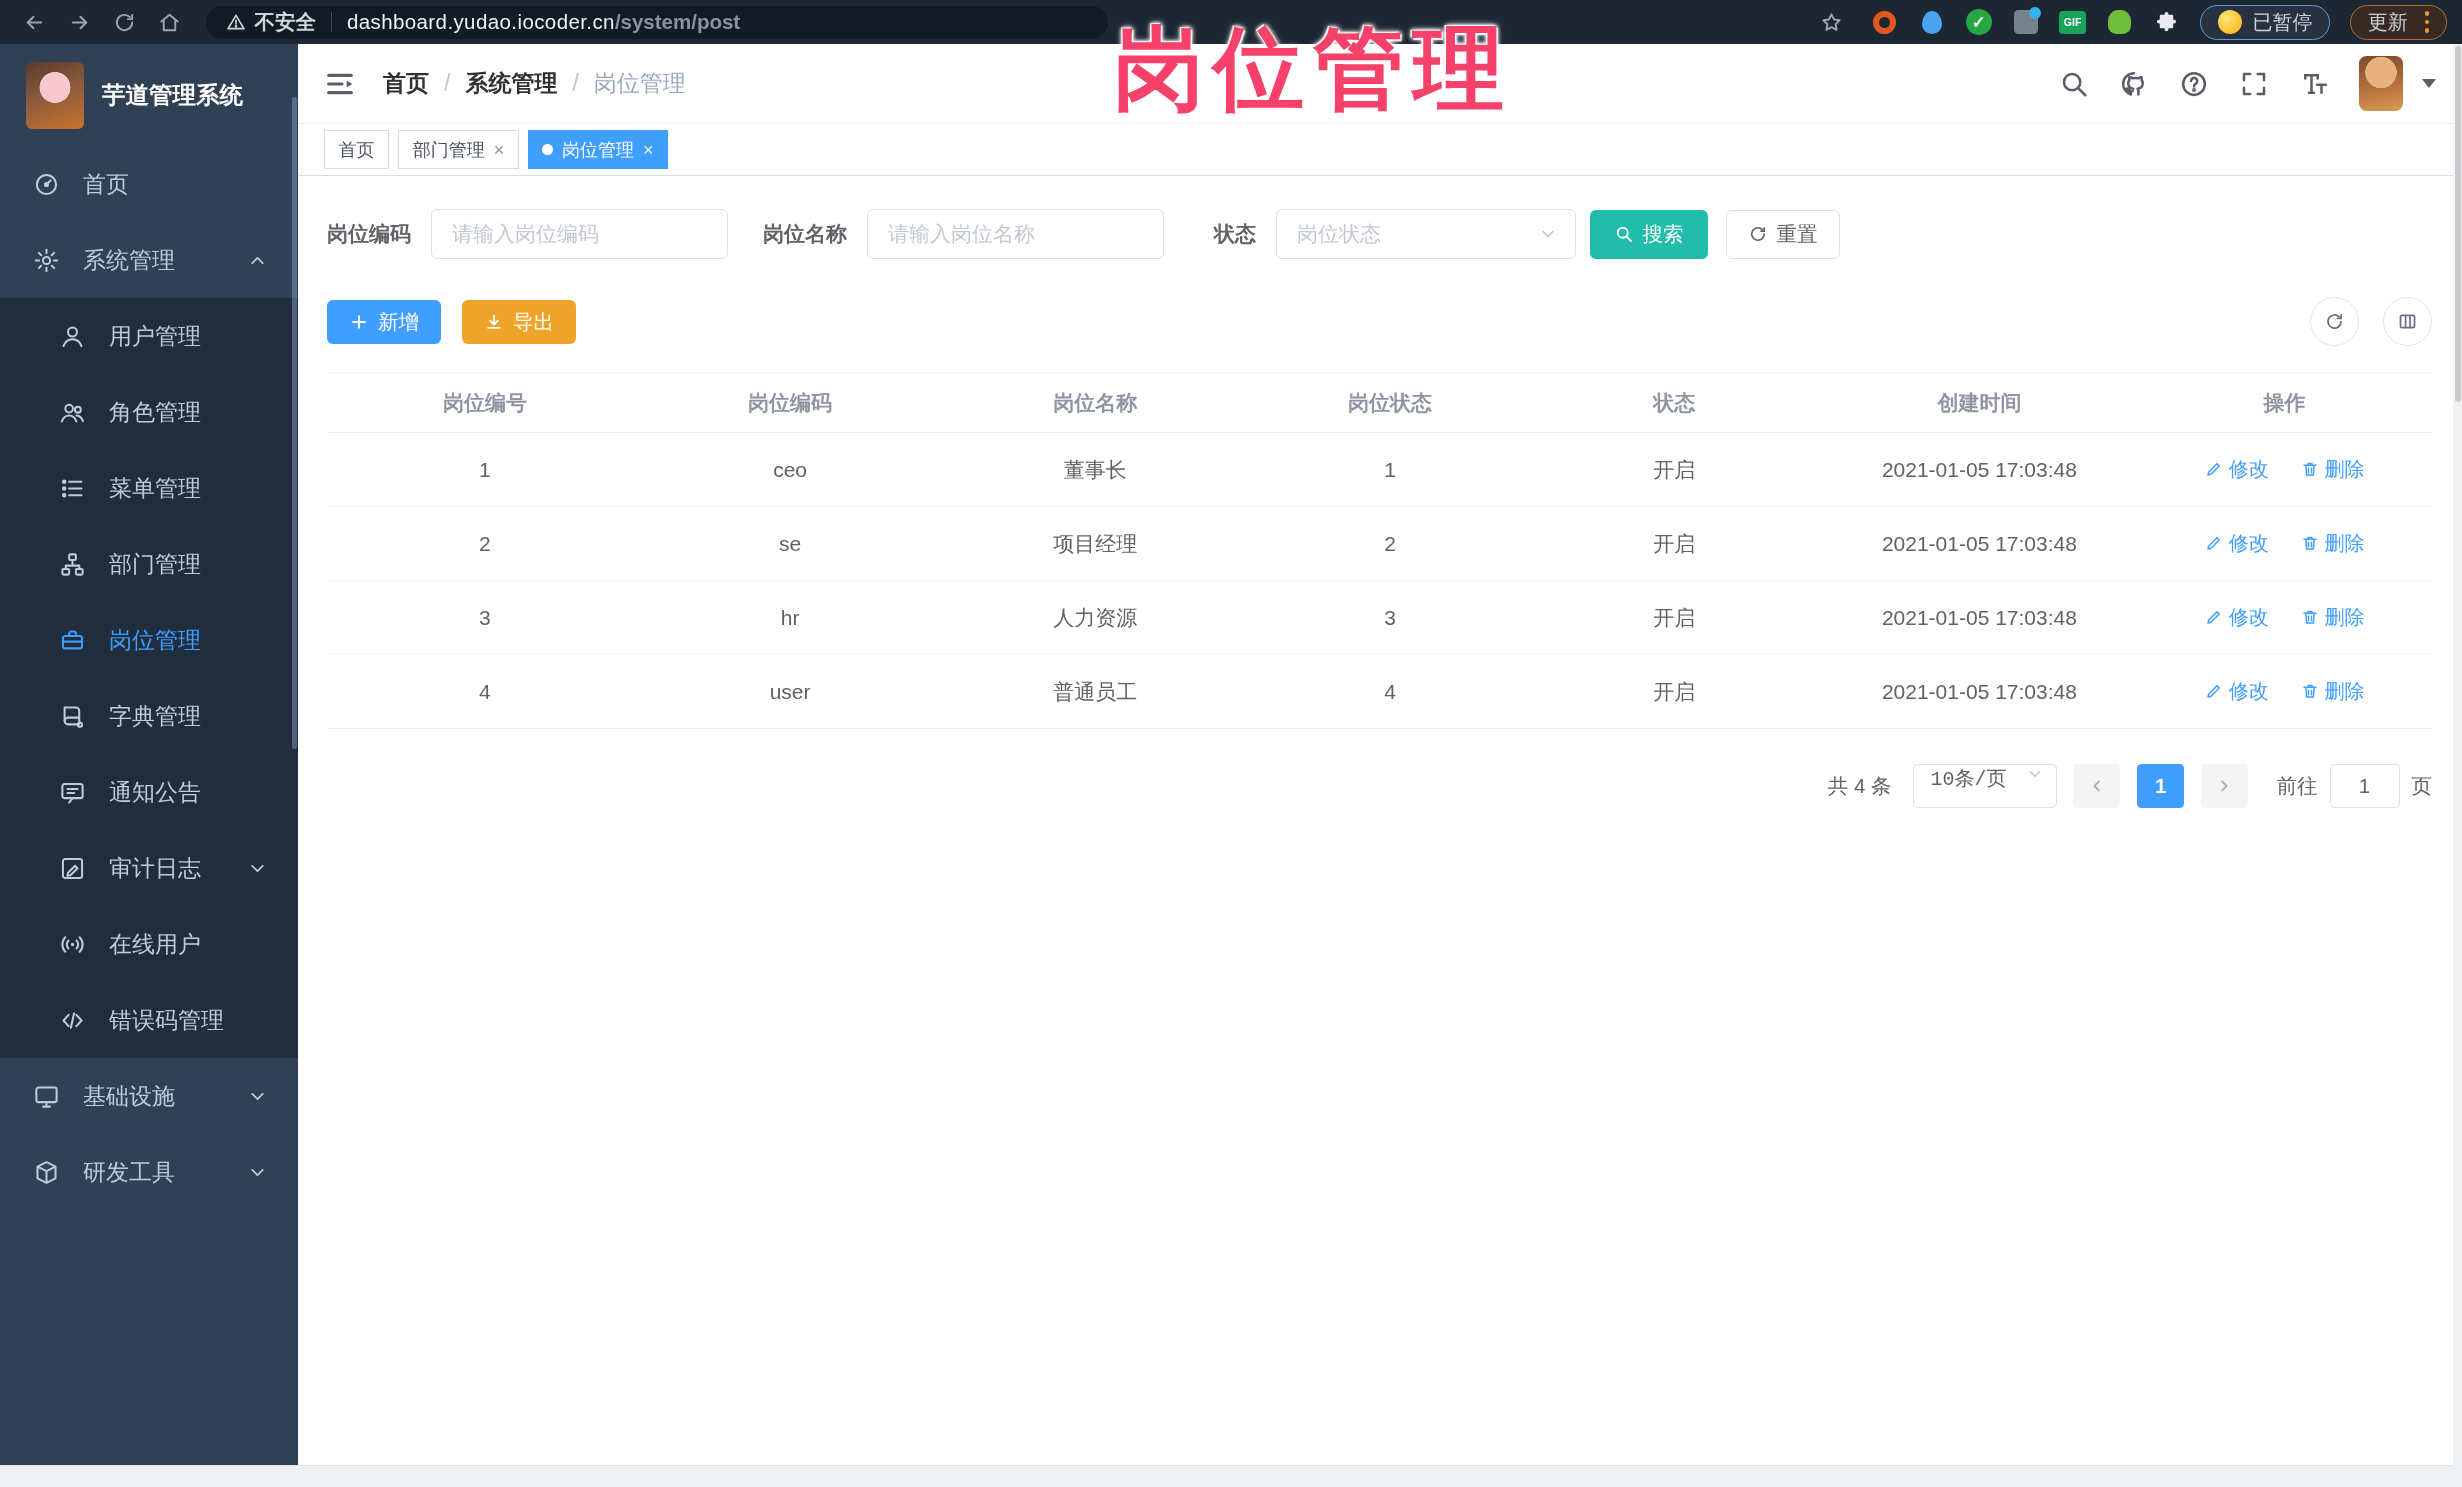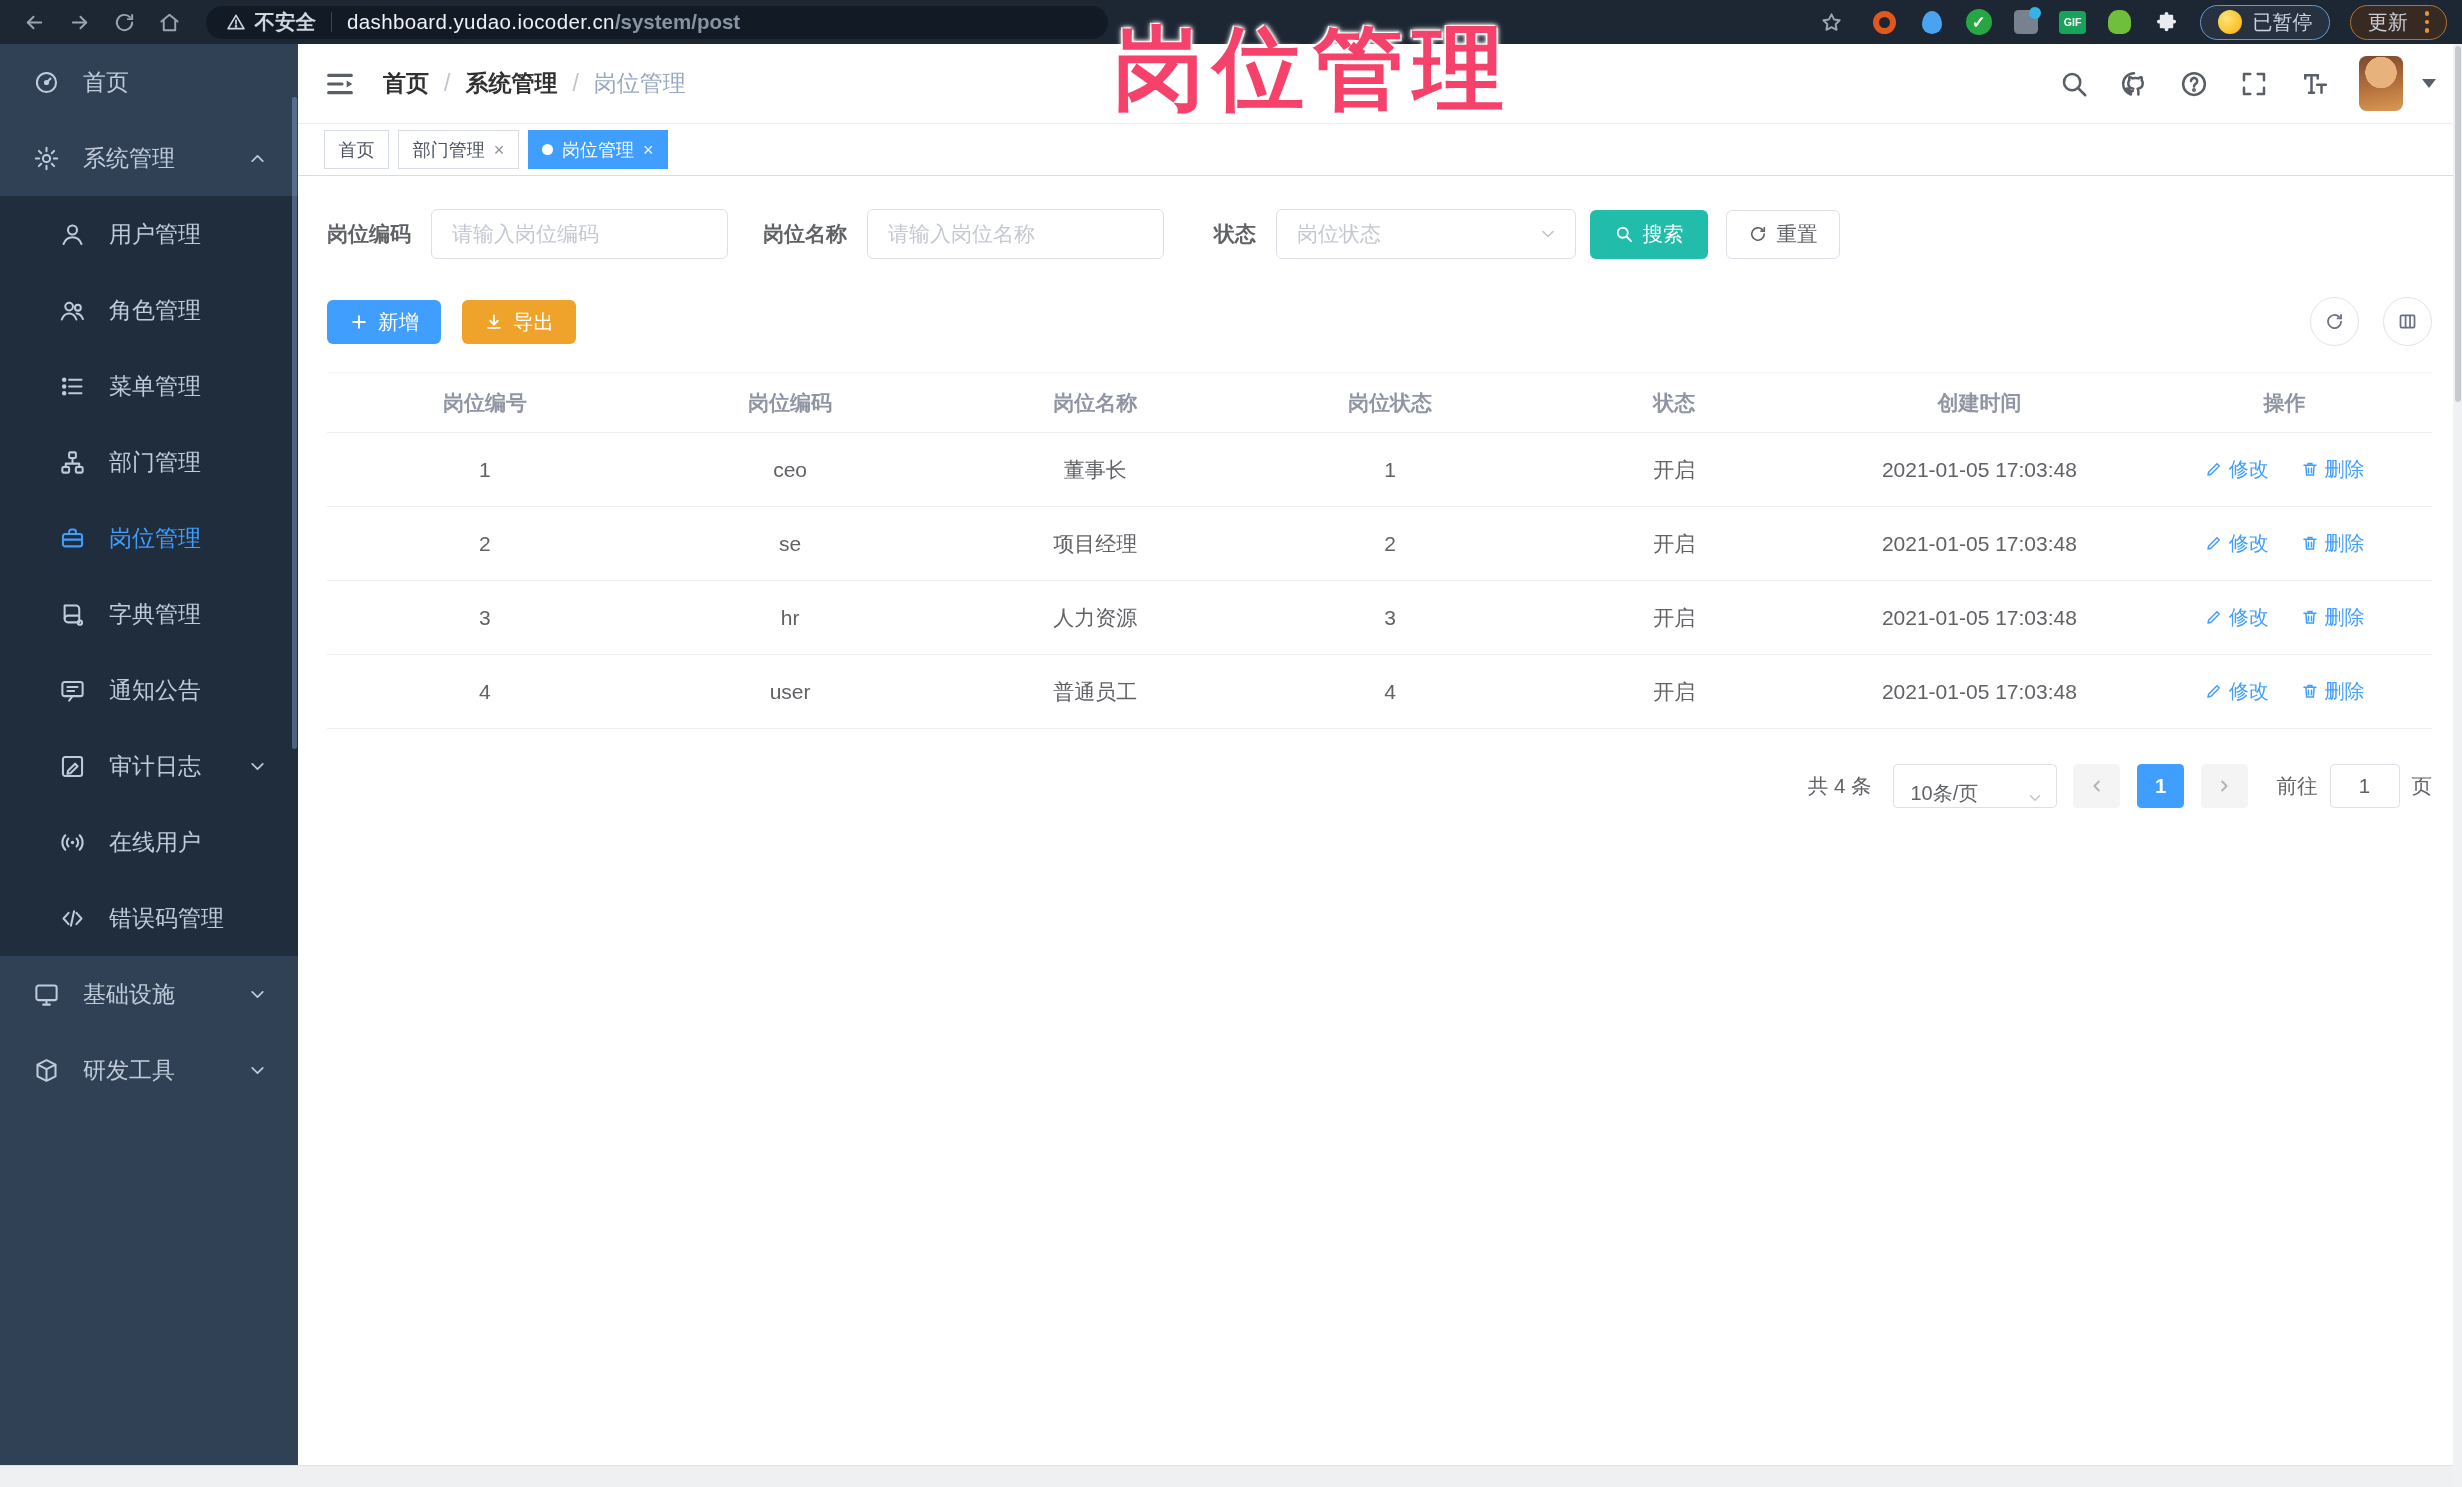--- a/index.html
+++ b/index.html
@@ -105,21 +105,21 @@
   .t-head { height:61px; font-weight:700; color:#8f95a3; border-top:0.8px solid #f2f4f8; }
   .t-cell { text-align:center; padding:0 7.6px; overflow:hidden; white-space:nowrap; }
   .c1{width:15%;} .c2{width:14%;} .c3{width:15%;} .c4{width:13%;} .c5{width:14%;} .c6{width:15%;} .c7{width:14%;}
   .op-link { display:inline-flex; align-items:center; gap:6px; color:#409eff; font-size:20px; cursor:pointer; }
   .op-link + .op-link { margin-left:26px; }
   .op-link svg { width:18px; height:18px; }
 
   
   .pagination { display:flex; align-items:center; justify-content:flex-end; margin-top:35px; gap:16.7px; font-size:20.5px; color:#606266; }
   .pg-total { margin-right:4.5px; }
-  .pg-size { width:164px; height:44px; border:0.8px solid #dcdfe6; border-radius:4.5px; display:flex; align-items:flex-end; justify-content:space-between; padding:0 12px 0 16.7px; font-size:20px; color:#606266; background:#fff; cursor:pointer; }
+  .pg-size { width:144px; height:44px; border:0.8px solid #dcdfe6; border-radius:4.5px; display:flex; align-items:flex-start; justify-content:space-between; padding:0 12px 0 16.7px; font-size:20px; color:#606266; background:#fff; cursor:pointer;font-family:Liberation Mono, monospace; }
   .pg-size svg { width:18px; height:18px; color:#c0c4cc; }
   .pg-btn { width:47px; height:44px; border-radius:4.5px; background:#f4f4f5; color:#aeb2bb; display:flex; align-items:center; justify-content:center; cursor:pointer; }
   .pg-btn svg { width:18px; height:18px; }
   .pg-num { width:47px; height:44px; border-radius:4.5px; background:#409eff; color:#fff; font-weight:700; display:flex; align-items:center; justify-content:center; cursor:pointer; }
   .pg-goto { display:flex; align-items:center; gap:12px; margin-left:12px; }
   .pg-input { width:70px; height:44px; border:0.8px solid #dcdfe6; border-radius:4.5px; text-align:center; font-size:20.5px; color:#606266; outline:none; font-family:inherit; }
 
   
   .watermark { position:absolute; left:1113px; top:7.6px; z-index:60; font-size:91px; font-weight:800; letter-spacing:9px; color:#f6426a; white-space:nowrap;
     text-shadow:0 0 4.5px #fff,0 0 4.5px #fff,0 0 7.6px #fff,1.5px 1.5px 0 #ffffffcc,-1.5px -1.5px 0 #ffffffcc; }
@@ -209,20 +209,24 @@
           <i></i>
           <i></i>
         </span>
     </div>
   </div>
 </div>
 
 <div class="app">
 
   <div class="sidebar">
+    <div class="logo-row">
+      <div class="logo-img"></div>
+      <div class="app-title">芋道管理系统</div>
+    </div>
 
     <div class="menu-item">
       <span class="mi-icon">
           <svg viewBox="0 0 24 24" fill="none" stroke="currentColor" stroke-width="1.8" stroke-linecap="round">
             <circle cx="12" cy="12" r="8.5"></circle>
             <path d="M12 12l3.6-3.6"></path>
             <circle cx="12" cy="12" r="1.4" fill="currentColor"></circle>
           </svg>
         </span>
       <span class="mi-label">首页</span>

